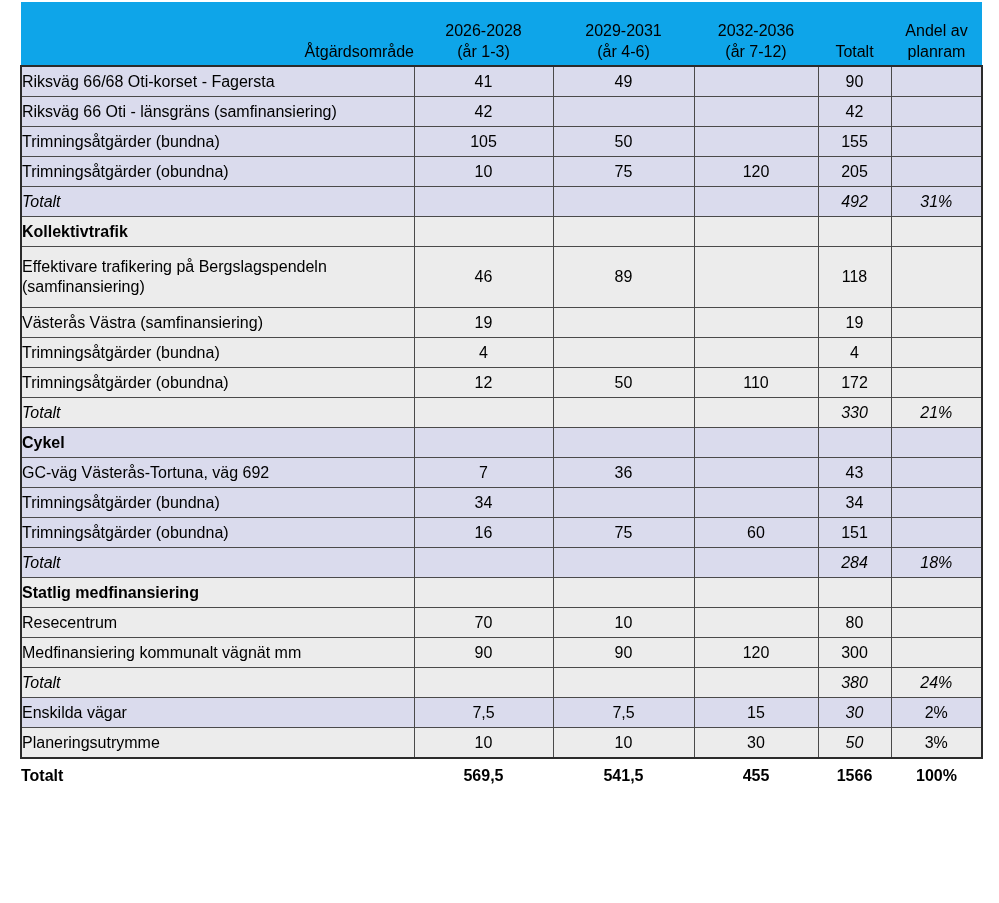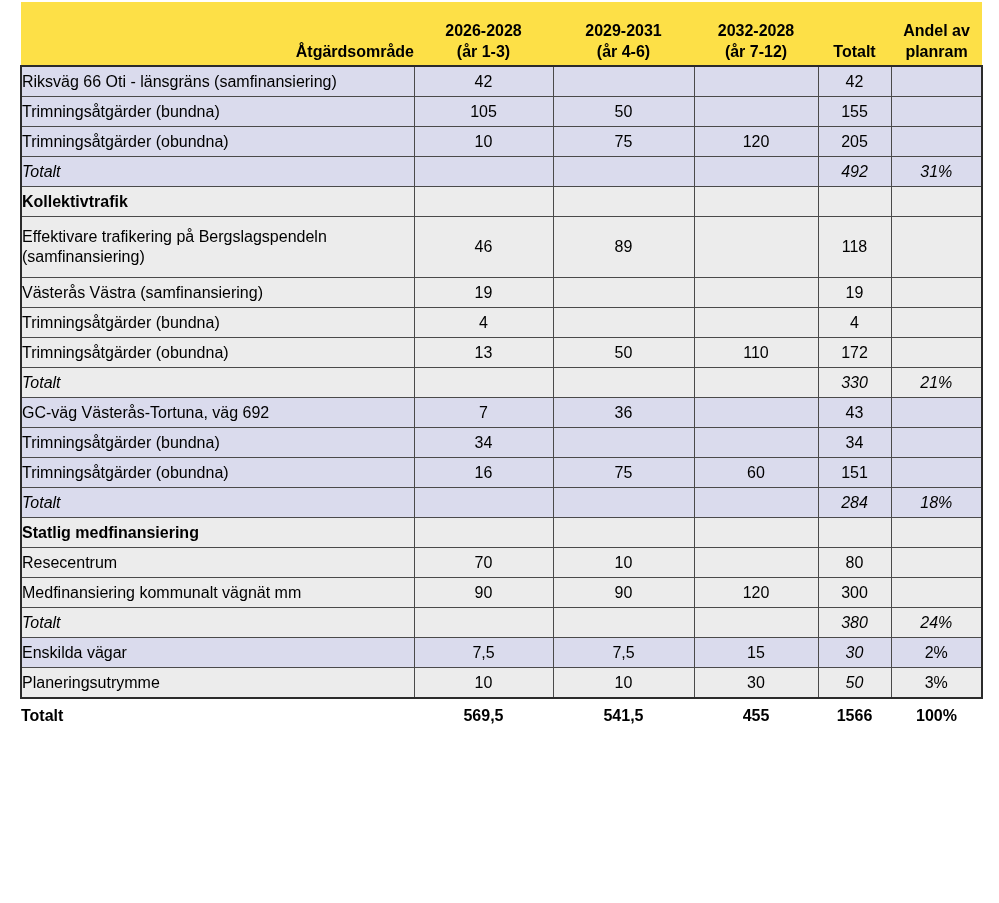--- a/index.html
+++ b/index.html
@@ -24,23 +24,23 @@
   col.c-label  { width: 393px; }
   col.c-p1     { width: 139px; }
   col.c-p2     { width: 141px; }
   col.c-p3     { width: 124px; }
   col.c-tot    { width: 73px;  }
   col.c-share  { width: 91px;  }
 
   
   thead td {
     border: none;
-    background: #fde047;
+    background: #0ea5e9;
     vertical-align: bottom;
-    font-weight: bold;
+    font-weight: normal;
     text-align: center;
     padding: 0 0 3px 0;
     height: 60px;
     line-height: 21px;
   }
   thead td.h-label { text-align: right; padding-left: 2px; }
   thead td span { display: block; }
 
   
   tbody.grid { border: 2px solid var(--frame); }
@@ -99,33 +99,41 @@
         </td>
         <td>
           <span>2026-2028</span>
           <span>(år 1-3)</span>
         </td>
         <td>
           <span>2029-2031</span>
           <span>(år 4-6)</span>
         </td>
         <td>
-          <span>2032-2028</span>
+          <span>2032-2036</span>
           <span>(år 7-12)</span>
         </td>
         <td>
           <span>Totalt</span>
         </td>
         <td>
           <span>Andel av</span>
           <span>planram</span>
         </td>
       </tr>
     </thead>
     <tbody class="grid">
+        <tr class="kind-item bg-lav">
+          <td class="label-cell">Riksväg 66/68 Oti-korset - Fagersta</td>
+          <td class="num-cell">41</td>
+          <td class="num-cell">49</td>
+          <td class="num-cell"></td>
+          <td class="num-cell">90</td>
+          <td class="num-cell"></td>
+        </tr>
         <tr class="kind-item bg-lav">
           <td class="label-cell">Riksväg 66 Oti - länsgräns (samfinansiering)</td>
           <td class="num-cell">42</td>
           <td class="num-cell"></td>
           <td class="num-cell"></td>
           <td class="num-cell">42</td>
           <td class="num-cell"></td>
         </tr>
         <tr class="kind-item bg-lav">
           <td class="label-cell">Trimningsåtgärder (bundna)</td>
@@ -179,33 +187,41 @@
         <tr class="kind-item bg-gray">
           <td class="label-cell">Trimningsåtgärder (bundna)</td>
           <td class="num-cell">4</td>
           <td class="num-cell"></td>
           <td class="num-cell"></td>
           <td class="num-cell">4</td>
           <td class="num-cell"></td>
         </tr>
         <tr class="kind-item bg-gray">
           <td class="label-cell">Trimningsåtgärder (obundna)</td>
-          <td class="num-cell">13</td>
+          <td class="num-cell">12</td>
           <td class="num-cell">50</td>
           <td class="num-cell">110</td>
           <td class="num-cell">172</td>
           <td class="num-cell"></td>
         </tr>
         <tr class="kind-subtotal bg-gray">
           <td class="label-cell">Totalt</td>
           <td class="num-cell"></td>
           <td class="num-cell"></td>
           <td class="num-cell"></td>
           <td class="num-cell">330</td>
           <td class="num-cell">21%</td>
+        </tr>
+        <tr class="kind-section bg-lav">
+          <td class="label-cell">Cykel</td>
+          <td class="num-cell"></td>
+          <td class="num-cell"></td>
+          <td class="num-cell"></td>
+          <td class="num-cell"></td>
+          <td class="num-cell"></td>
         </tr>
         <tr class="kind-item bg-lav">
           <td class="label-cell">GC-väg Västerås-Tortuna, väg 692</td>
           <td class="num-cell">7</td>
           <td class="num-cell">36</td>
           <td class="num-cell"></td>
           <td class="num-cell">43</td>
           <td class="num-cell"></td>
         </tr>
         <tr class="kind-item bg-lav">

